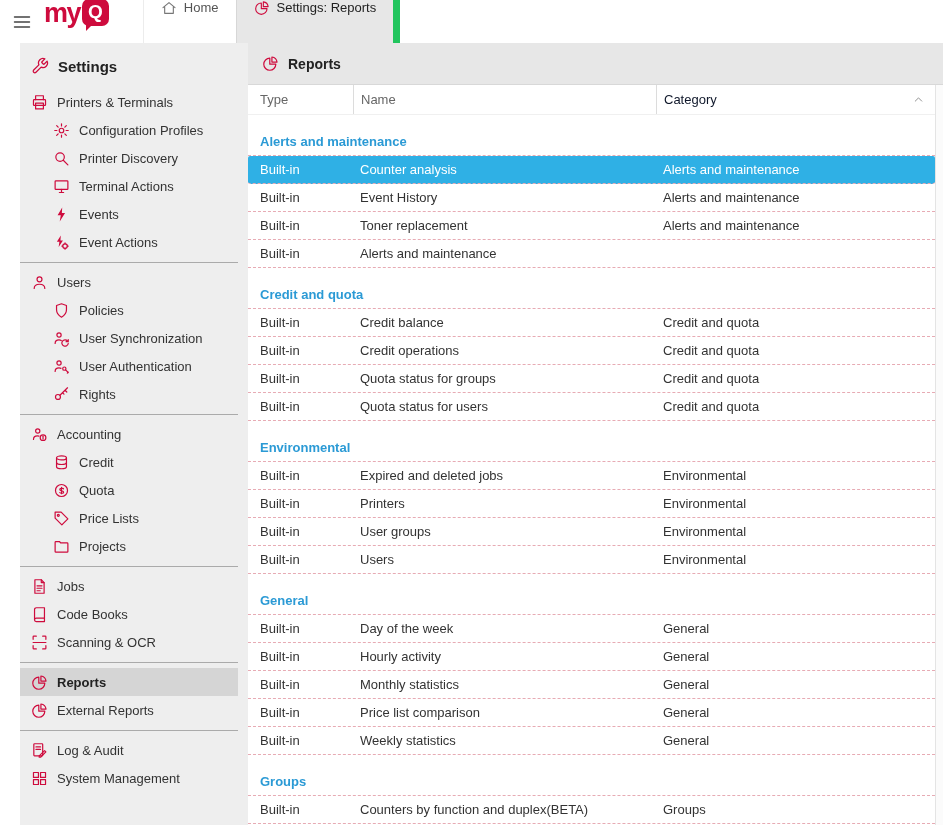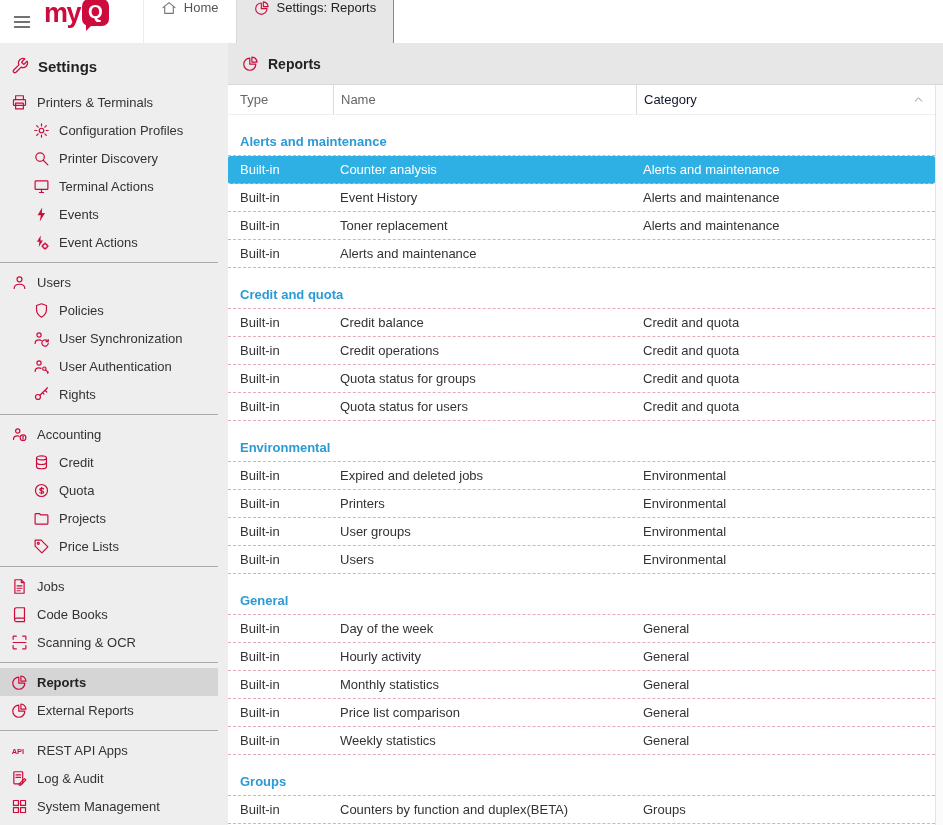--- a/index.html
+++ b/index.html
@@ -21,28 +21,28 @@
   .logo-my { color: #ce0b3d; font-weight: bold; font-size: 27px; letter-spacing: -1.5px; line-height: 1; }
   .logo-q { background: #ce0b3d; color: #fff; font-weight: bold; font-size: 19px; line-height: 1;
             border-radius: 7px; padding: 3px 6px 5px; margin-left: 2px; position: relative; top: -1px; }
   .logo-q::after { content: ""; position: absolute; left: 4px; bottom: -5px; width: 0; height: 0;
             border-left: 6px solid #ce0b3d; border-bottom: 6px solid transparent; }
   .tabs { display: flex; margin-left: 14px; }
   .tab { display: flex; gap: 7px; padding: 0 17px; color: #555; cursor: pointer;
          border-left: 1px solid #ececec; }
   .tab:last-child { border-right: 1px solid #ececec; }
   .tab .icon { width: 16px; height: 16px; color: #777; }
-  .tab.active { background: #e7e7e7; color: #222; border-left: 1px solid #d7d7d7; border-right: 1px solid #22c55e; }
+  .tab.active { background: #e7e7e7; color: #222; border-left: 1px solid #d7d7d7; border-right: 7px solid #22c55e; }
   .tab.active .icon { color: #ce0b3d; }
 
   
   .main { flex: 1; display: flex; overflow: hidden; }
 
   
-  .sidebar { width: 228px; flex: 0 0 228px; background: #eeeeee; overflow: hidden; padding-top: 7px; }
+  .sidebar { width: 228px; flex: 0 0 228px; background: #eeeeee; overflow: hidden; padding-top: 7px; margin-left: 20px; }
   .side-inner { margin-right: 10px; }
   .side-title { display: flex; align-items: center; gap: 9px; padding: 7px 0 8px 11px;
                 font-weight: bold; font-size: 15px; color: #222; }
   .side-title .icon { width: 18px; height: 18px; color: #ce0b3d; }
   .side-group { padding: 5px 0 6px; }
   .side-group + .side-group { border-top: 1px solid #aaaaaa; }
   .side-item { display: flex; align-items: center; gap: 9px; height: 28px; padding-left: 11px; cursor: pointer; white-space: nowrap; }
   .side-item.indent { padding-left: 33px; }
   .side-item.selected { background: #d5d5d5; font-weight: bold; color: #222; }
   .side-item .icon { width: 17px; height: 17px; flex: 0 0 17px; color: #ce0b3d; }
@@ -320,29 +320,29 @@
     <span class="side-label">Credit</span>
   </div>
               <div class="side-item indent">
     <svg class="icon">
                   <use href="#i-quota"></use>
                 </svg>
     <span class="side-label">Quota</span>
   </div>
               <div class="side-item indent">
     <svg class="icon">
+                  <use href="#i-tag"></use>
+                </svg>
+    <span class="side-label">Price Lists</span>
+  </div>
+              <div class="side-item indent">
+    <svg class="icon">
                   <use href="#i-folder"></use>
                 </svg>
     <span class="side-label">Projects</span>
-  </div>
-              <div class="side-item indent">
-    <svg class="icon">
-                  <use href="#i-tag"></use>
-                </svg>
-    <span class="side-label">Price Lists</span>
   </div>
             </div>
             <div class="side-group">
               <div class="side-item">
     <svg class="icon">
                   <use href="#i-jobs"></use>
                 </svg>
     <span class="side-label">Jobs</span>
   </div>
               <div class="side-item">
@@ -366,26 +366,20 @@
     <span class="side-label">Reports</span>
   </div>
               <div class="side-item">
     <svg class="icon">
                   <use href="#i-pie"></use>
                 </svg>
     <span class="side-label">External Reports</span>
   </div>
             </div>
             <div class="side-group">
-              <div class="side-item">
-    <svg class="icon">
-                  <use href="#i-api"></use>
-                </svg>
-    <span class="side-label">REST API Apps</span>
-  </div>
               <div class="side-item">
     <svg class="icon">
                   <use href="#i-log"></use>
                 </svg>
     <span class="side-label">Log &amp; Audit</span>
   </div>
               <div class="side-item">
     <svg class="icon">
                   <use href="#i-grid"></use>
                 </svg>

